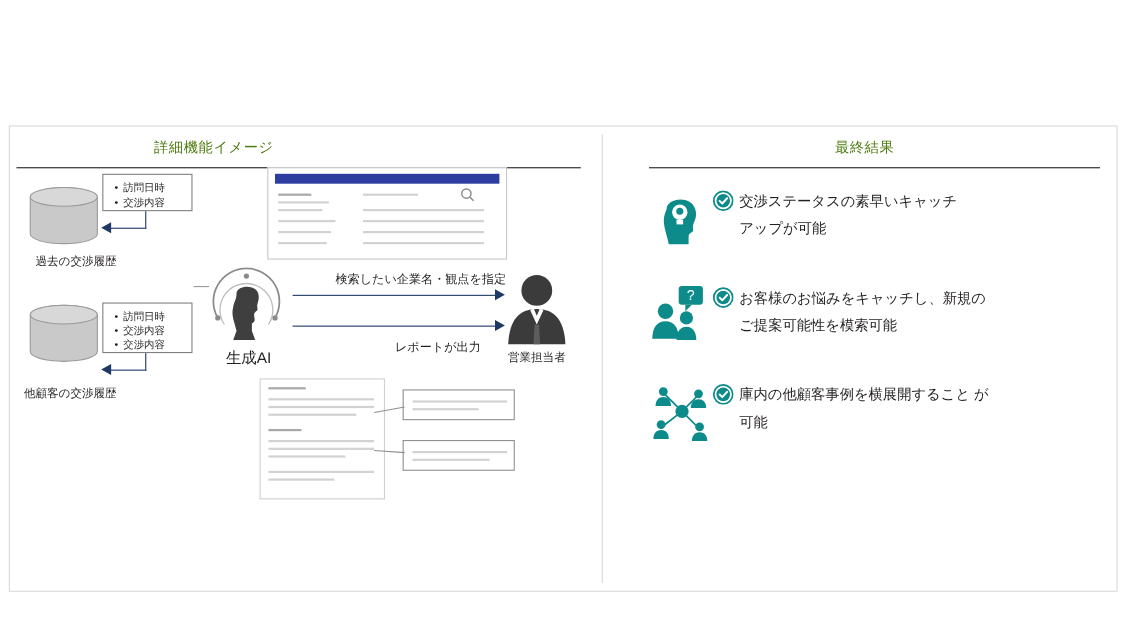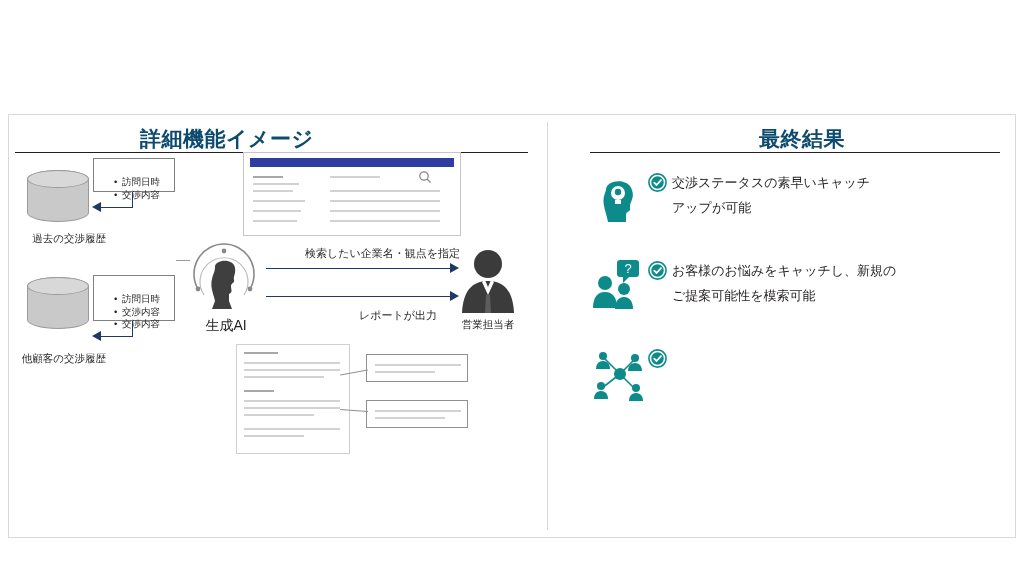--- a/index.html
+++ b/index.html
@@ -40,24 +40,24 @@
     left: 547px;
     top: 122px;
     width: 1px;
     height: 408px;
     background: #d9d9d9;
   }
 
   
   .sec-title {
     position: absolute;
-    font-size: 21px;
-    font-weight: bold;
+    font-size: 13px;
+    font-weight: normal;
     letter-spacing: 0.5px;
-    color: #0c4a6e;
+    color: #4d7c0f;
     white-space: nowrap;
   }
   #title-left { left: 140px; top: 125px; }
   #title-right { left: 759px; top: 125px; }
 
   .underline {
     position: absolute;
     height: 1px;
     background: #231f20;
   }
@@ -100,21 +100,21 @@
   #cyl2-label { left: 16px; top: 352px; }
 
   .note-box {
     position: absolute;
     border: 1px solid #808080;
     background: #ffffff;
     box-sizing: border-box;
     padding: 3px 5px;
   }
   .note-box ul {
-    margin: 14px;
+    margin: 4px;
     padding: 0 0 0 9px;
     list-style: none;
   }
   .note-box li {
     font-size: 9.5px;
     line-height: 12.5px;
     position: relative;
     white-space: nowrap;
   }
   .note-box li::before {
@@ -431,16 +431,18 @@
           <path d="M46 47 C41 47, 39 51, 39 55 L53 55 C53 51, 51 47, 46 47 Z" fill="#0d8a8a"></path>
         </svg>
       </div>
       <div class="check-icon">
         <svg width="19" height="19" viewBox="0 0 19 19">
           <circle cx="9.5" cy="9.5" r="8.6" fill="none" stroke="#0d8a8a" stroke-width="1.6"></circle>
           <circle cx="9.5" cy="9.5" r="6.2" fill="#0d8a8a"></circle>
           <path d="M6.2 9.6 L8.6 12 L13 7.2" fill="none" stroke="#ffffff" stroke-width="1.8" stroke-linecap="round" stroke-linejoin="round"></path>
         </svg>
       </div>
+      <div class="value-text">庫内の他顧客事例を横展開すること が
+可能</div>
     </div>
 
   </div>
 </div>
 
 </body></html>

